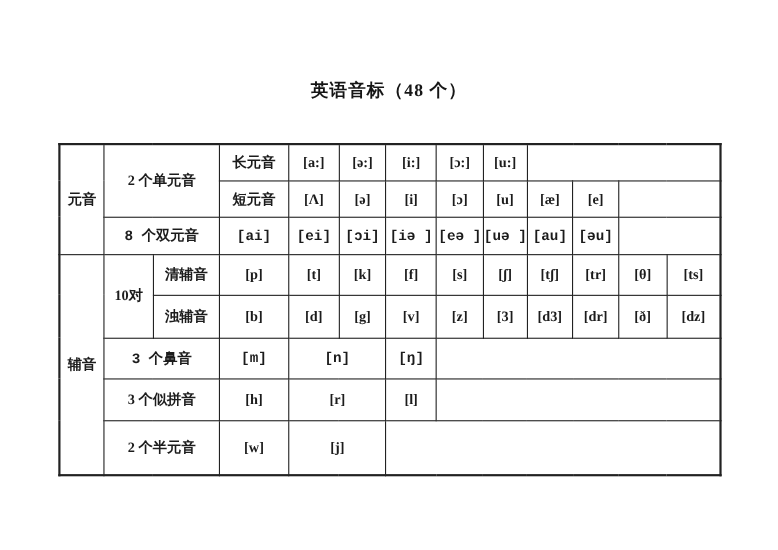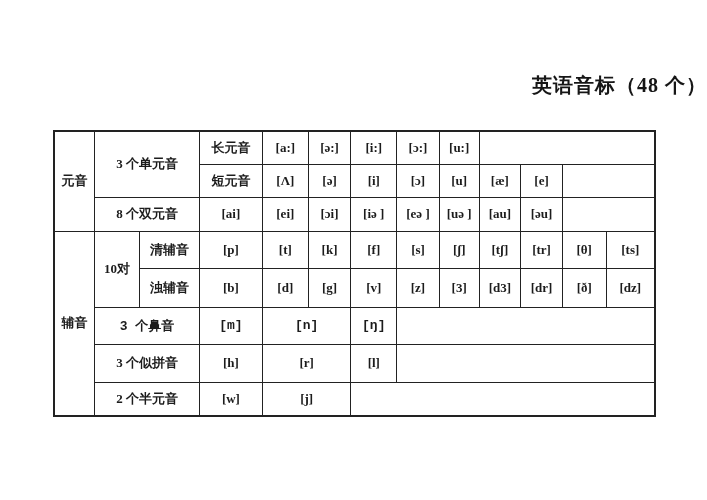--- a/index.html
+++ b/index.html
@@ -12,22 +12,22 @@
     height: 500px;
     position: relative;
     font-family: "Liberation Serif", "DejaVu Serif", serif;
     color: #1c1c1c;
   }
   .page-title {
     position: absolute;
     top: 72px;
     left: 0;
     width: 707px;
-    text-align: right;
-    font-size: 20px;
+    text-align: center;
+    font-size: 16px;
     font-weight: bold;
     letter-spacing: 1px;
     color: #161616;
   }
   table.phonetic-table {
     position: absolute;
     left: 53px;
     top: 130px;
     width: 603px;
     border-collapse: collapse;
@@ -39,26 +39,26 @@
     text-align: center;
     vertical-align: middle;
     font-weight: bold;
     font-size: 13px;
     padding: 0;
     overflow: hidden;
     white-space: nowrap;
   }
   tr.r-short-vowel   { height: 33px; padding-left: 16px; }
   tr.r-long-vowel    { height: 33px; }
-  tr.r-diphthong     { height: 34px; }
+  tr.r-diphthong     { height: 34px; font-family: Liberation Mono, monospace; }
   tr.r-voiceless     { height: 37px; }
   tr.r-voiced        { height: 39px; }
   tr.r-nasal         { height: 37px; font-family: Liberation Mono, monospace; }
   tr.r-liquid        { height: 38px; margin-top: 34px; }
-  tr.r-semivowel     { height: 34px; }
+  tr.r-semivowel     { height: 50px; }
   td.zh-label { font-size: 13px; }
 </style>
 </head>
 <body>
 
 <div class="page-title">英语音标（48 个）</div>
 
 <table class="phonetic-table">
   <colgroup>
     <col style="width:40px">
@@ -71,21 +71,21 @@
       <col style="width:42px">
     <col style="width:39px">
       <col style="width:41px">
       <col style="width:41px">
       <col style="width:43px">
     <col style="width:48px">
   </colgroup>
   <tbody>
     <tr class="r-long-vowel">
       <td rowspan="3" class="zh-label">元音</td>
-      <td rowspan="2" colspan="2" class="zh-label">3 个单元音</td>
+      <td rowspan="2" colspan="2" class="zh-label">2 个单元音</td>
       <td class="zh-label">长元音</td>
       <td>[a:]</td>
       <td>[ə:]</td>
       <td>[i:]</td>
       <td>[ɔ:]</td>
       <td>[u:]</td>
       <td colspan="4"></td>
     </tr>
     <tr class="r-short-vowel">
       <td class="zh-label">短元音</td>

